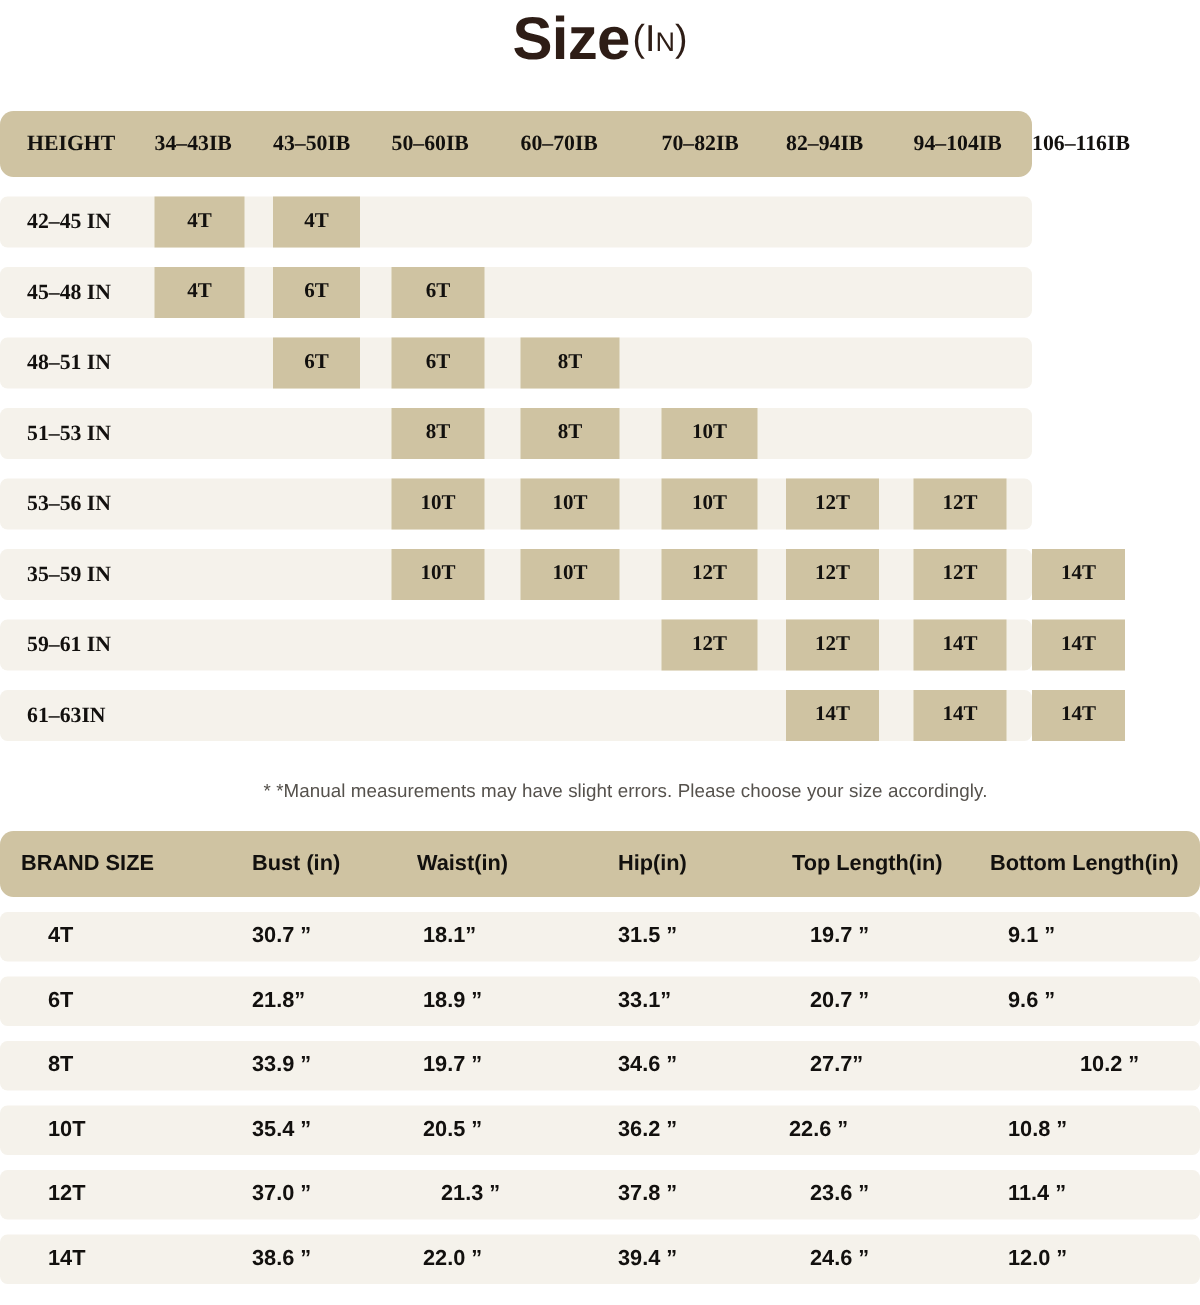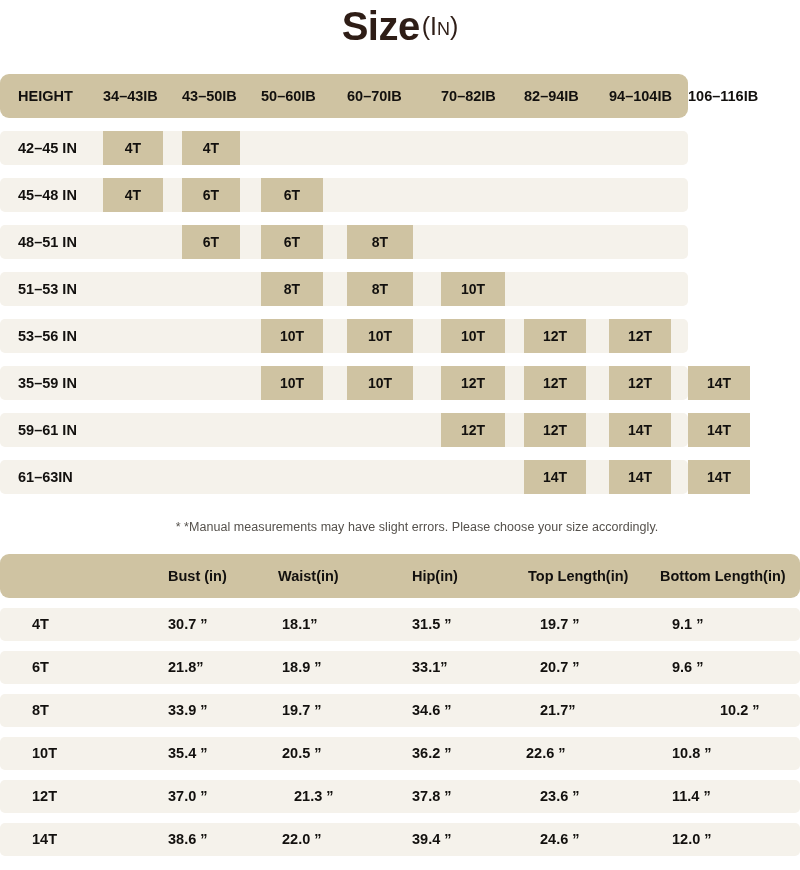--- a/index.html
+++ b/index.html
@@ -36,20 +36,21 @@
     color: #2e1d16;
     vertical-align: middle;
     margin-left: 2px;
     font-variant: small-caps;
   }
 
   
   .matrix {
     width: 688px;
     position: relative;
+    font-family: Liberation Serif, serif;
   }
   .matrix-header {
     position: relative;
     height: 44px;
     background: #cfc3a2;
     border-radius: 9px;
     margin: 16px 0 0 0;
   }
   .matrix-header .hcell {
     position: absolute;
@@ -216,20 +217,21 @@
         <div class="badge" style="left: 609px; width: 62px;">14T</div>
         <div class="badge" style="left: 688px; width: 62px;">14T</div>
       </div>
     </div>
 </div>
 
 <div class="footnote">* *Manual measurements may have slight errors. Please choose your size accordingly.</div>
 
 <div class="meas">
   <div class="meas-header" id="meas-header">
+      <div class="mcell" style="left: 14px;">BRAND SIZE</div>
       <div class="mcell" style="left: 168px;">Bust (in)</div>
       <div class="mcell" style="left: 278px;">Waist(in)</div>
       <div class="mcell" style="left: 412px;">Hip(in)</div>
       <div class="mcell" style="left: 528px;">Top Length(in)</div>
       <div class="mcell" style="left: 660px;">Bottom Length(in)</div>
     </div>
   <div id="meas-body">
       <div class="meas-row">
         <div class="mval" style="left: 32px;">4T</div>
         <div class="mval" style="left: 168px;">30.7 ”</div>
@@ -244,21 +246,21 @@
         <div class="mval" style="left: 282px;">18.9 ”</div>
         <div class="mval" style="left: 412px;">33.1”</div>
         <div class="mval" style="left: 540px;">20.7 ”</div>
         <div class="mval" style="left: 672px;">9.6 ”</div>
       </div>
       <div class="meas-row">
         <div class="mval" style="left: 32px;">8T</div>
         <div class="mval" style="left: 168px;">33.9 ”</div>
         <div class="mval" style="left: 282px;">19.7 ”</div>
         <div class="mval" style="left: 412px;">34.6 ”</div>
-        <div class="mval" style="left: 540px;">21.7”</div>
+        <div class="mval" style="left: 540px;">27.7”</div>
         <div class="mval" style="left: 672px; margin-left: 48px;">10.2 ”</div>
       </div>
       <div class="meas-row">
         <div class="mval" style="left: 32px;">10T</div>
         <div class="mval" style="left: 168px;">35.4 ”</div>
         <div class="mval" style="left: 282px;">20.5 ”</div>
         <div class="mval" style="left: 412px;">36.2 ”</div>
         <div class="mval" style="left: 526px;">22.6 ”</div>
         <div class="mval" style="left: 672px;">10.8 ”</div>
       </div>

